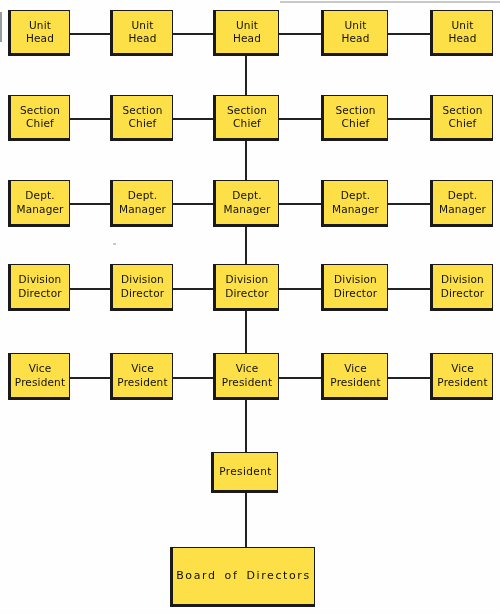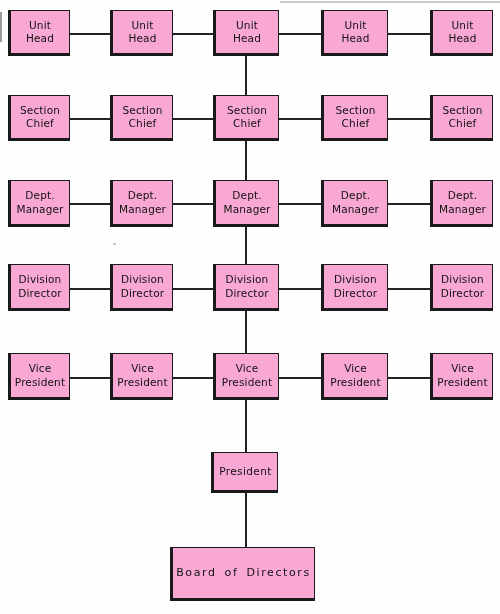--- a/index.html
+++ b/index.html
@@ -15,21 +15,21 @@
     width: 500px;
     height: 614px;
     background: #fefefe;
     overflow: hidden;
   }
 
   
   .node {
     position: absolute;
     box-sizing: border-box;
-    background: #f9a8d4;
+    background: #fde047;
     border: 1.5px solid #1a1a1a;
     border-left-width: 3px;
     border-bottom-width: 3px;
     display: flex;
     align-items: center;
     justify-content: center;
     text-align: center;
     z-index: 3;
   }
   .node-label {
@@ -220,17 +220,17 @@
   </div>
 
   <div class="v-link" style="left:245px; top:400px; height:52px;"></div>
 
   <div class="node single" style="left:211px; top:452px; width:67px; height:41px;">
     <span class="node-label">President</span>
   </div>
 
   <div class="v-link" style="left:245px; top:493px; height:54px;"></div>
 
-  <div class="node wide" style="left:170px; top:547px; width:145px; height:54px;">
+  <div class="node wide" style="left:170px; top:547px; width:145px; height:60px;">
     <span class="node-label">Board  of  Directors</span>
   </div>
 
 </div>
 
 </body></html>

